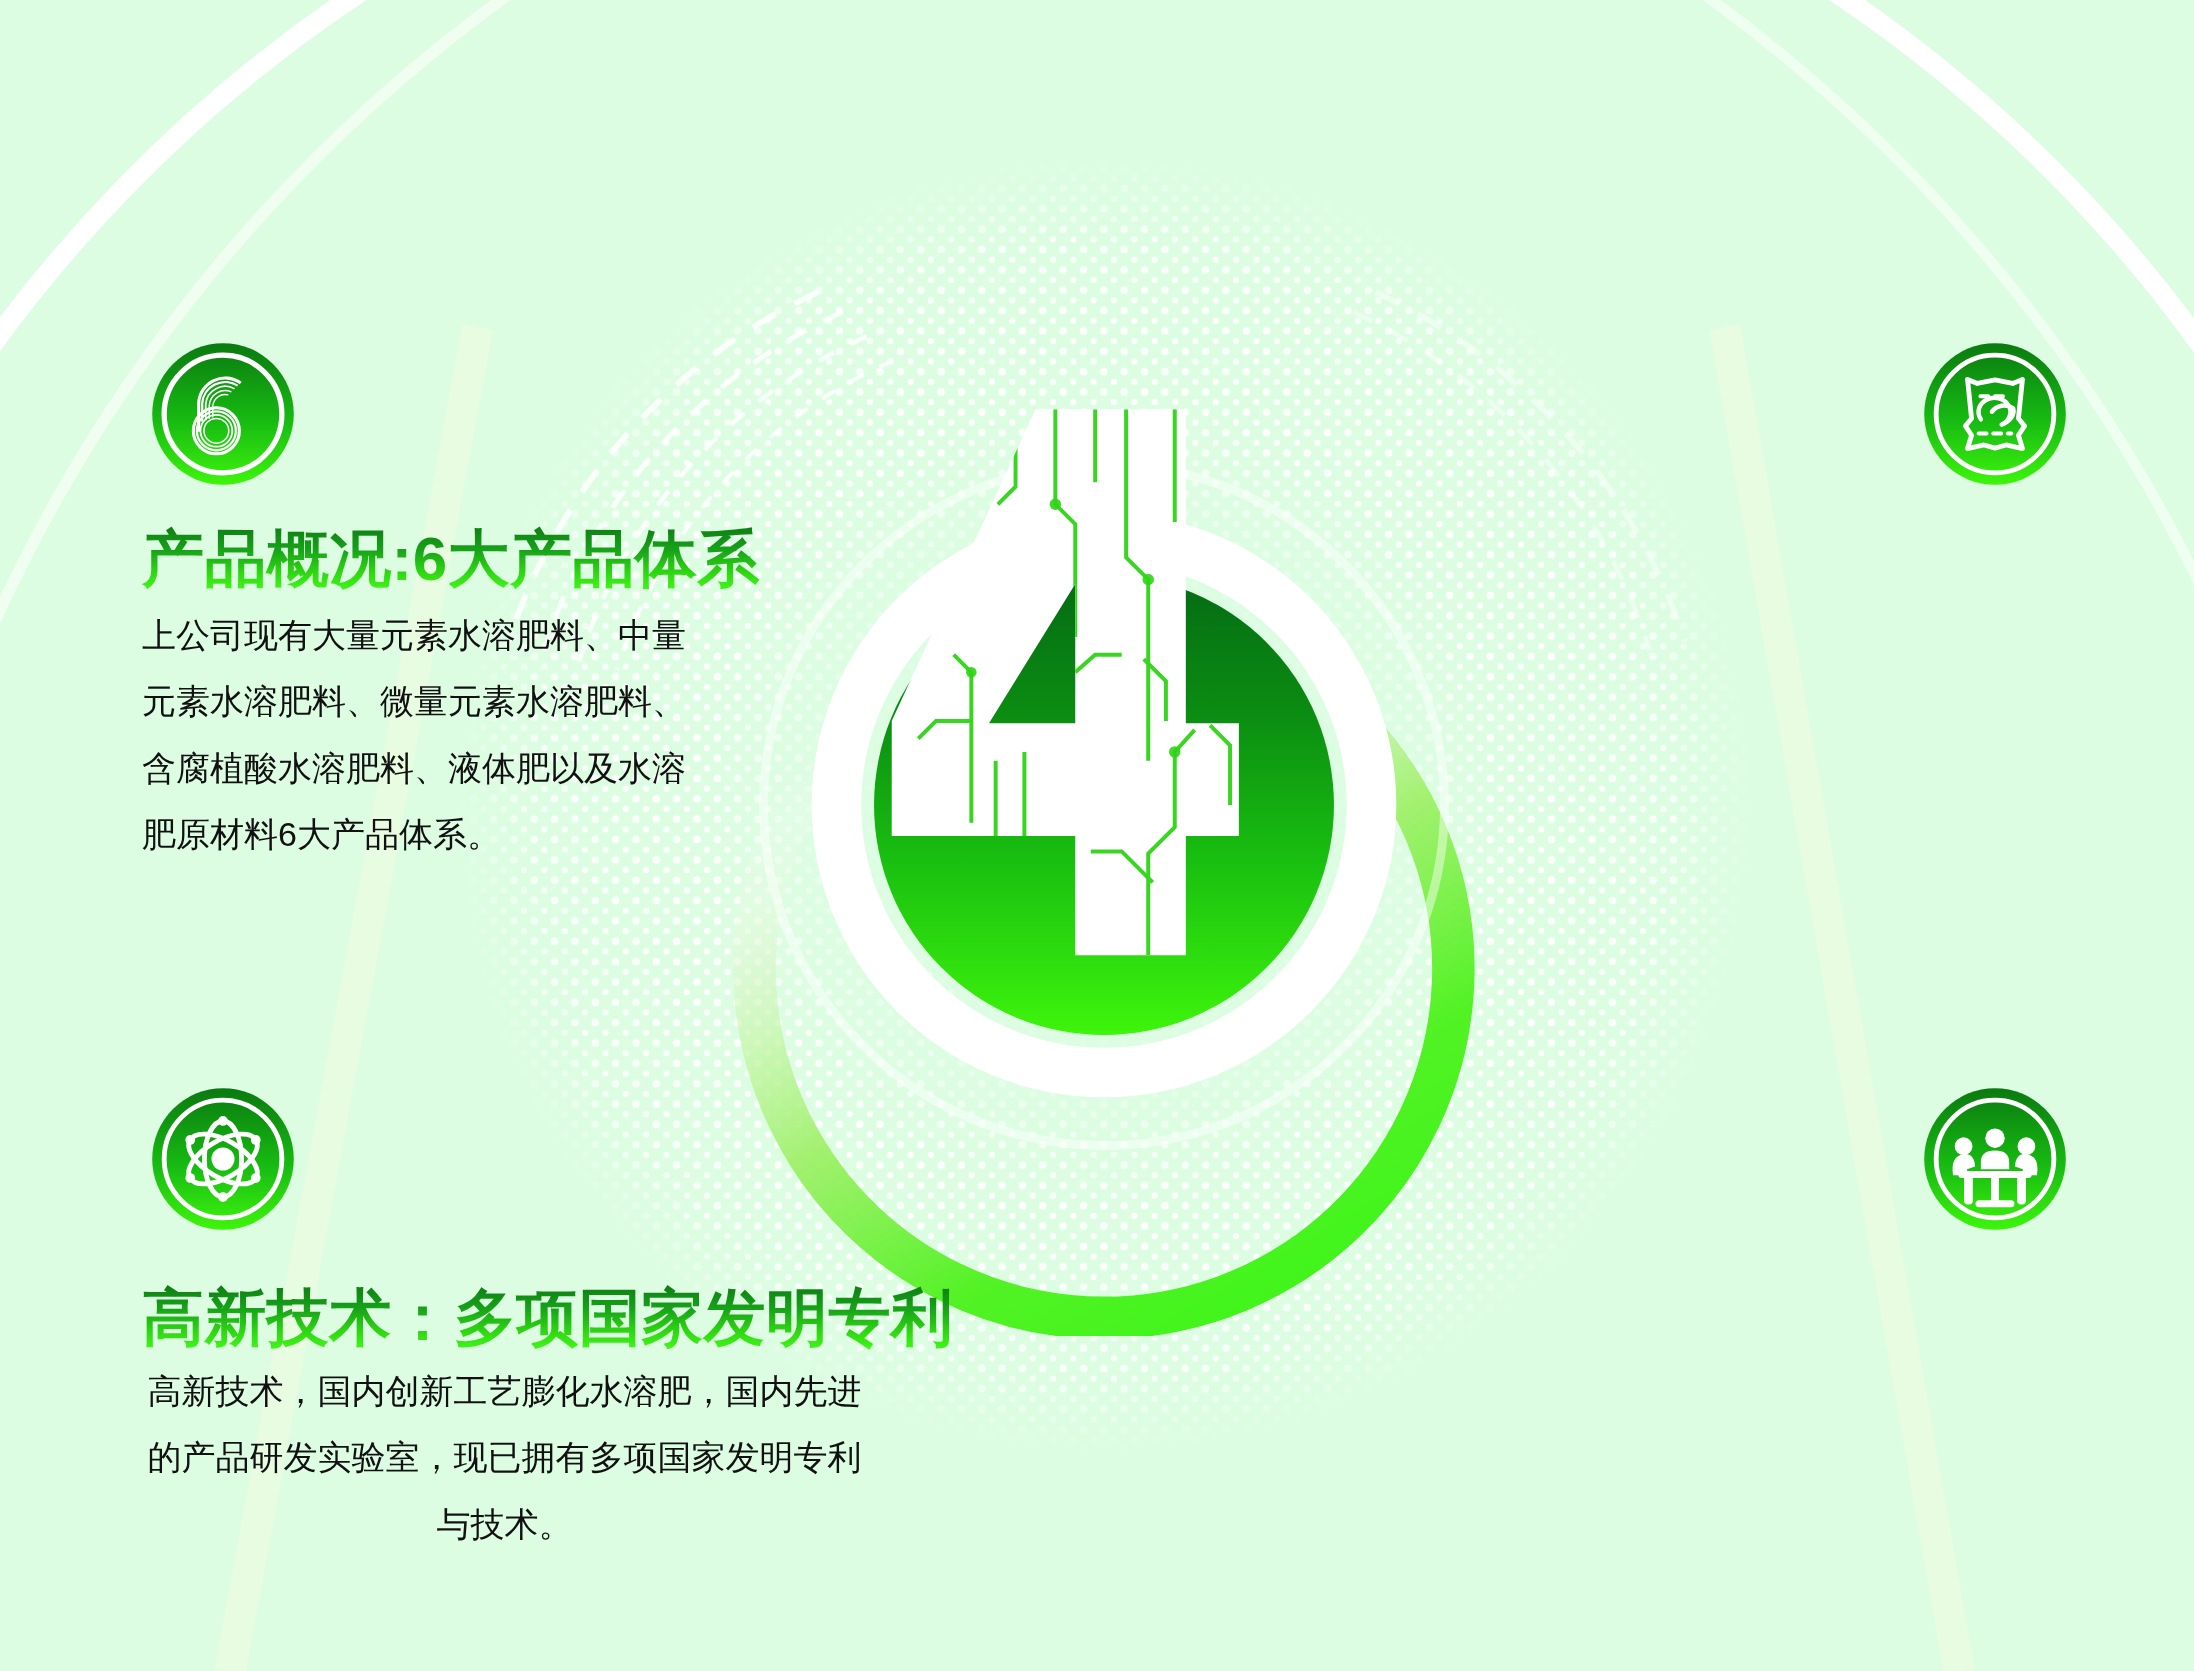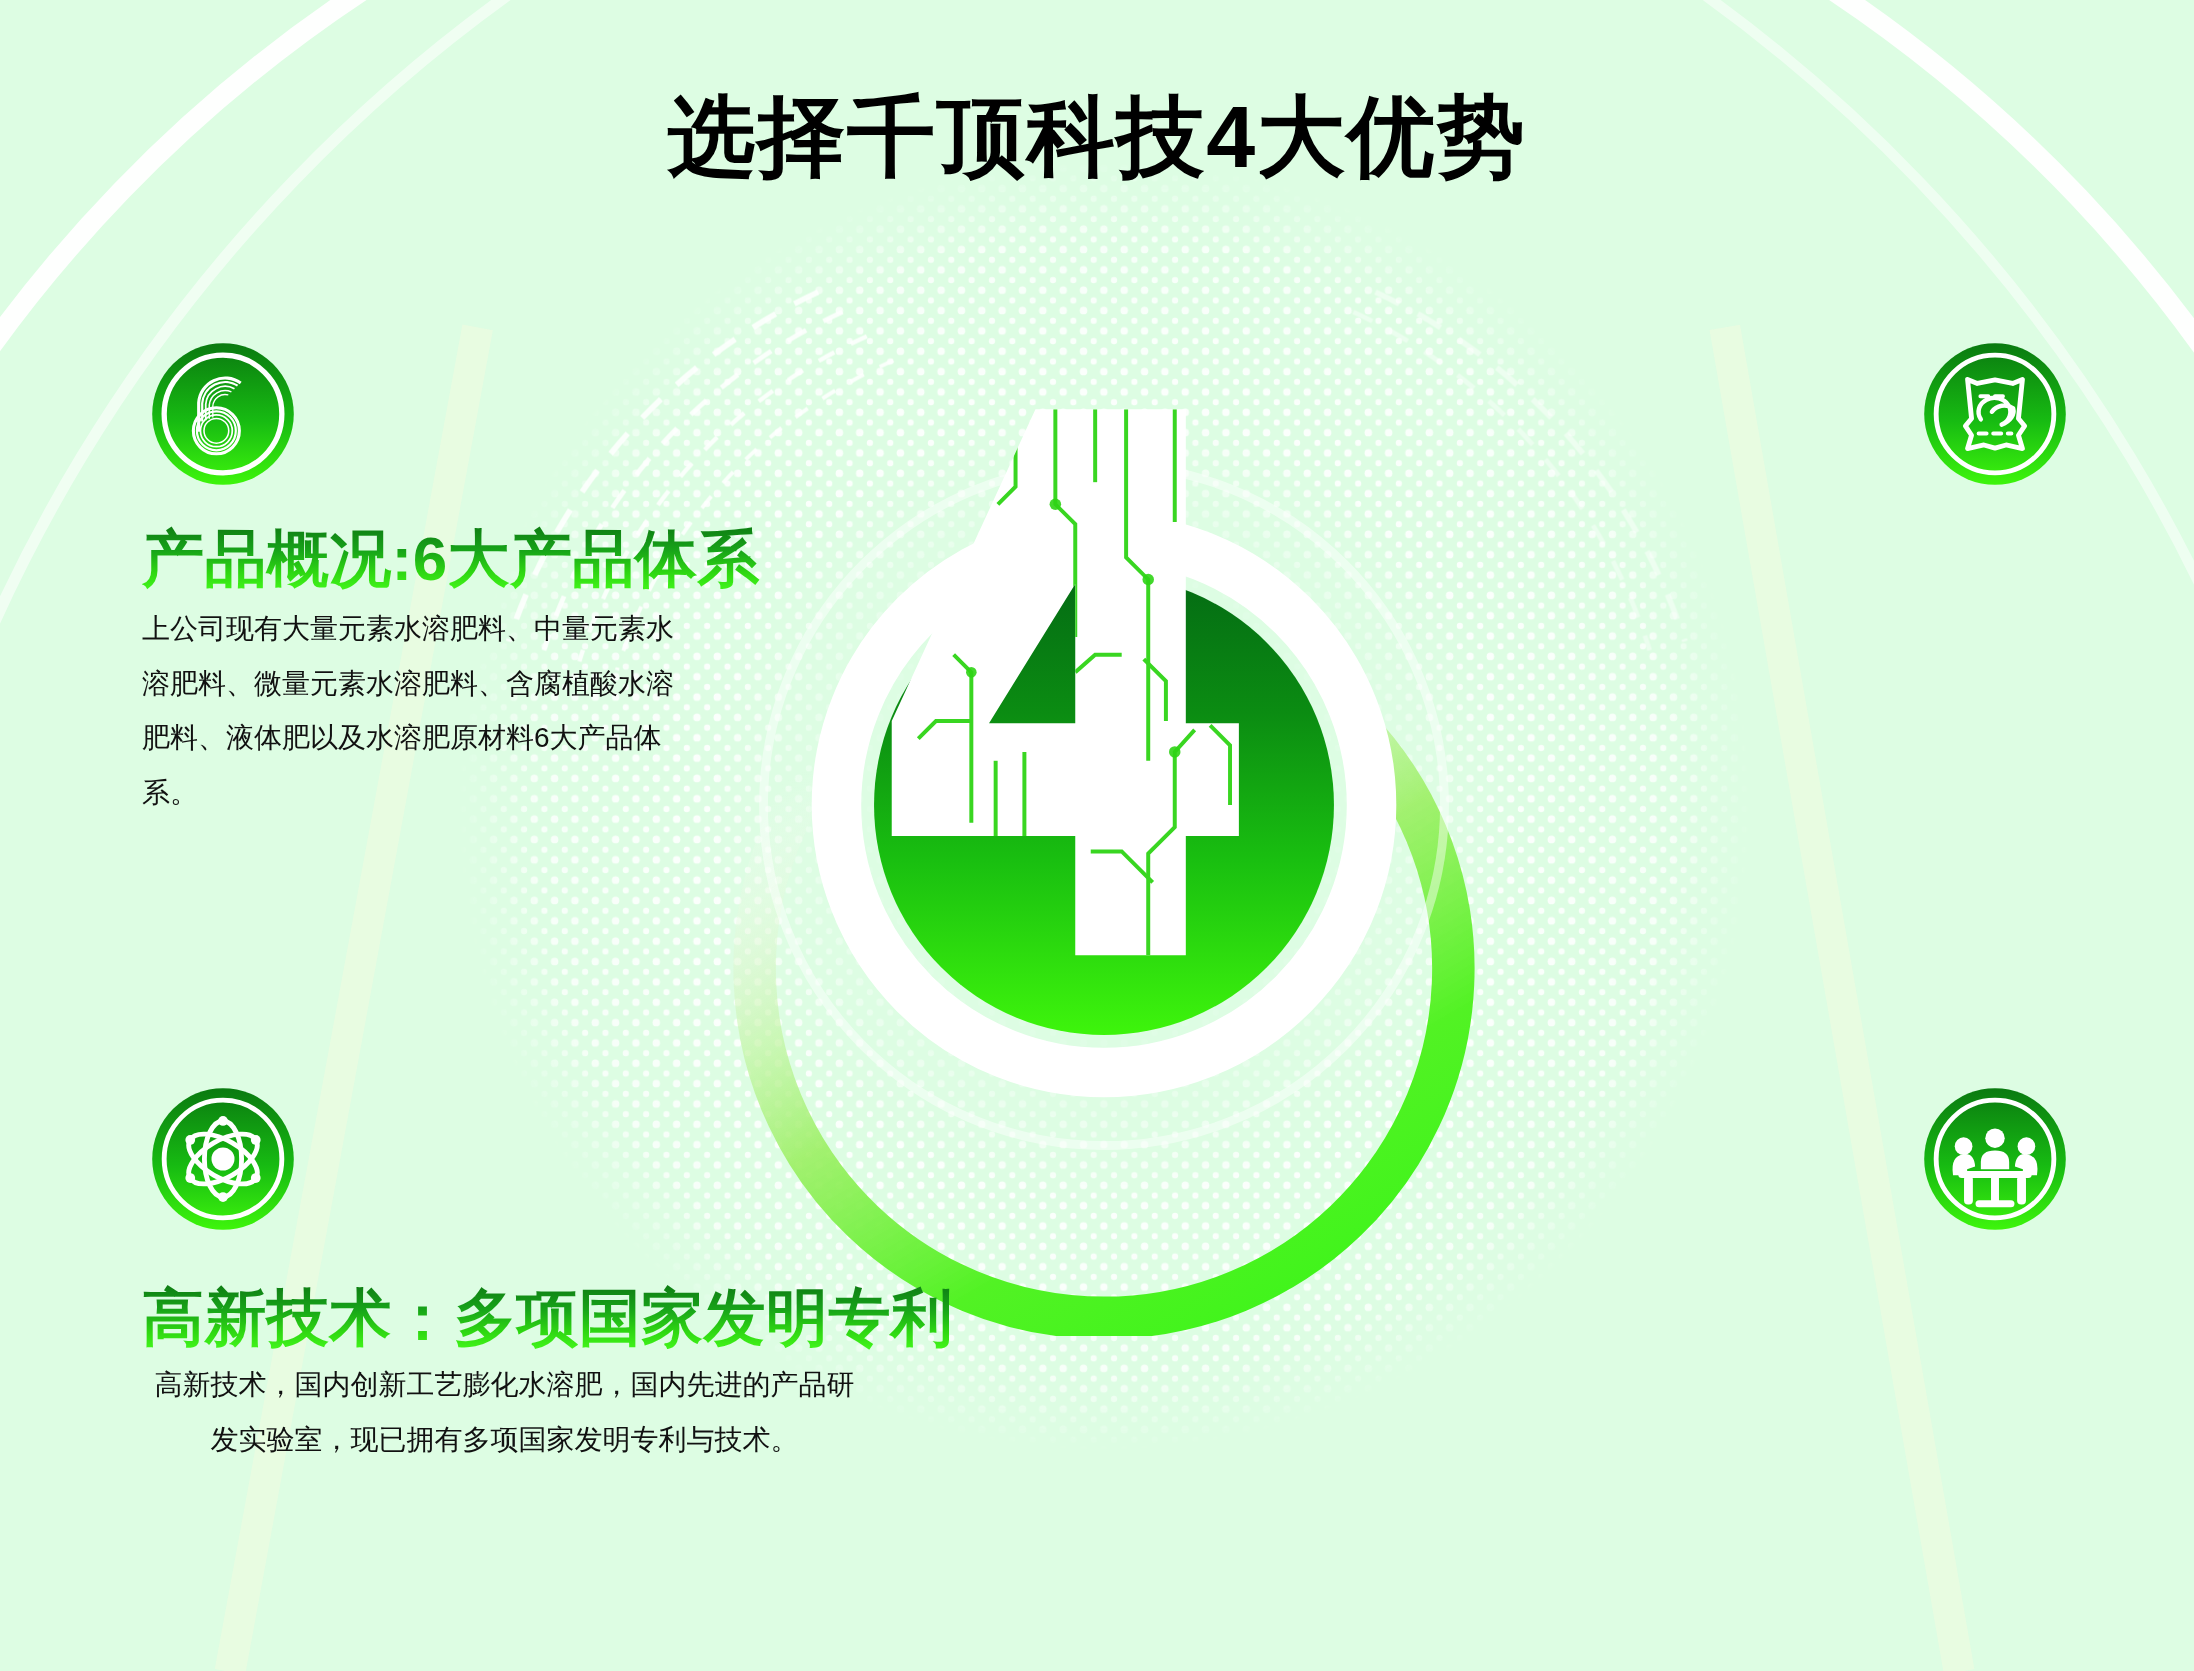--- a/index.html
+++ b/index.html
@@ -47,21 +47,21 @@
     line-height:1.12;
     background:linear-gradient(180deg,#0e7a13 0%,#17a319 38%,#2ed612 70%,#45fb1c 100%);
     -webkit-background-clip:text;
     background-clip:text;
     color:transparent;
     -webkit-text-fill-color:transparent;
   }
 
   .body-text{
     position:absolute;
-    font-size:28px;
+    font-size:34px;
     line-height:1.95;
     color:#111111;
     letter-spacing:0px;
   }
 
   
   #q-tl .icon-badge{left:150px;top:341px;}
   #q-tl .heading{left:142px;top:524px;}
   #q-tl .body-text{left:142px;top:602px;width:548px;text-align:left;}
 
@@ -133,21 +133,20 @@
     <g opacity="0.85" fill="none" stroke="#ffffff">
       <path d="M 1850 660 A 1320 1320 0 0 0 1150 1450" stroke-width="13" stroke-dasharray="60 48"></path>
       <path d="M 1905 705 A 1255 1255 0 0 0 1230 1470" stroke-width="11" stroke-dasharray="48 44"></path>
       <path d="M 1960 760 A 1190 1190 0 0 0 1310 1495" stroke-width="10" stroke-dasharray="40 42"></path>
       <path d="M 2020 815 A 1120 1120 0 0 0 1395 1515" stroke-width="9" stroke-dasharray="34 40"></path>
       <path d="M 3110 660 A 1320 1320 0 0 1 3810 1450" stroke-width="13" stroke-dasharray="60 48" opacity="0.55"></path>
       <path d="M 3060 705 A 1255 1255 0 0 1 3730 1470" stroke-width="11" stroke-dasharray="48 44" opacity="0.5"></path>
     </g>
   </svg>
 
-  <div class="title">选择千顶科技4大优势</div>
 
   <div class="center-wrap">
     <svg class="center-svg" viewBox="0 0 1800 2400">
       <defs>
         <linearGradient id="coreGrad" x1="0" y1="0" x2="0" y2="1">
           <stop offset="0%" stop-color="#046b14"></stop>
           <stop offset="30%" stop-color="#0b8c12"></stop>
           <stop offset="62%" stop-color="#19bf10"></stop>
           <stop offset="100%" stop-color="#3ef50c"></stop>
         </linearGradient>

